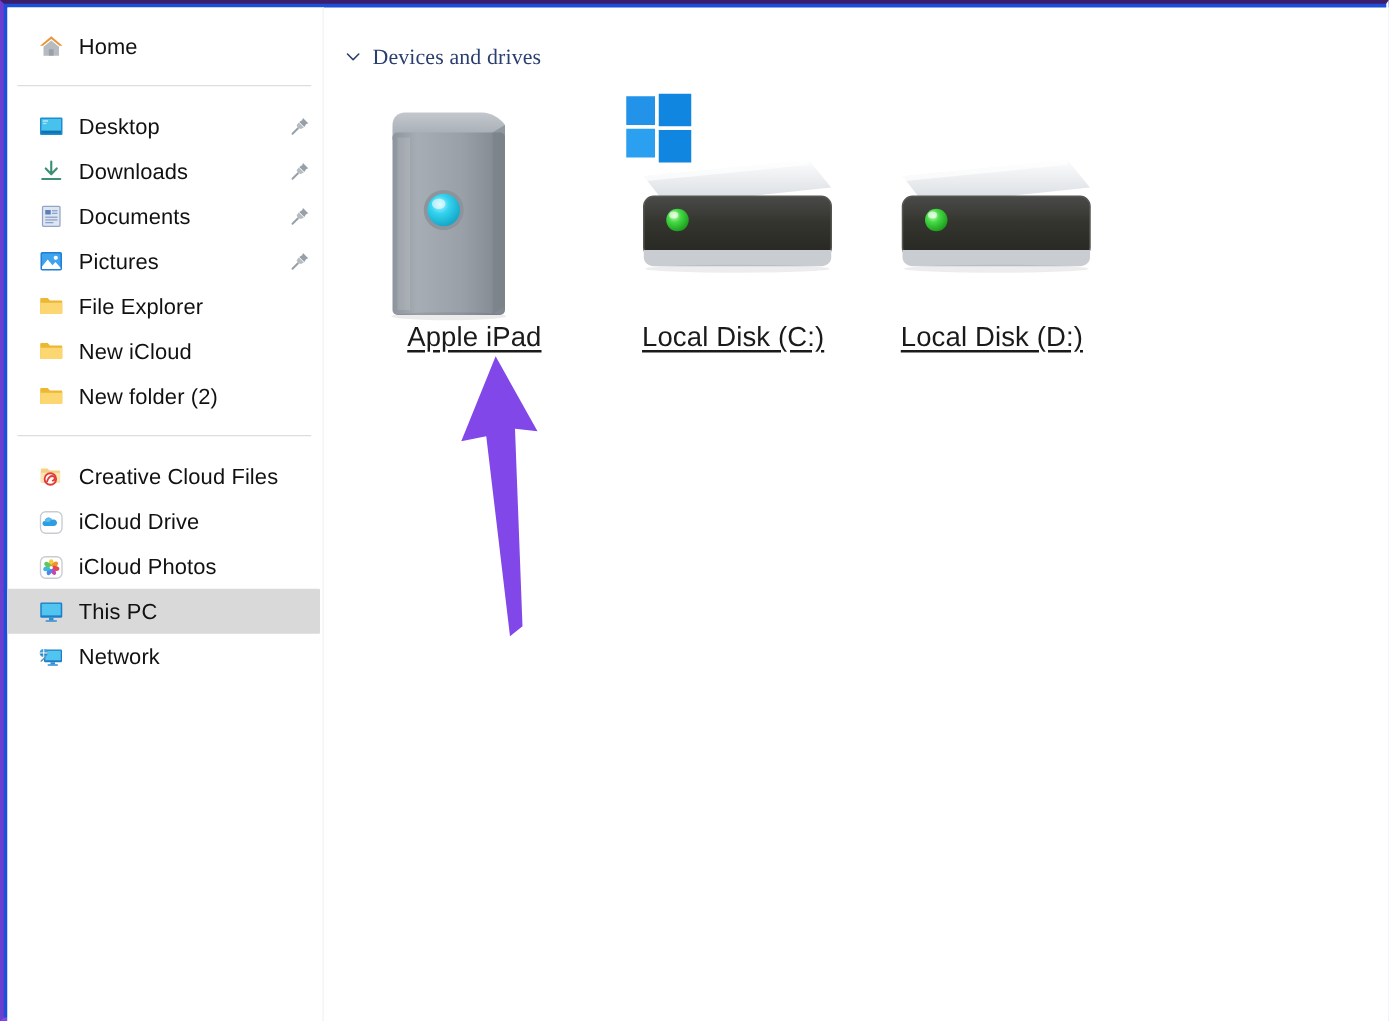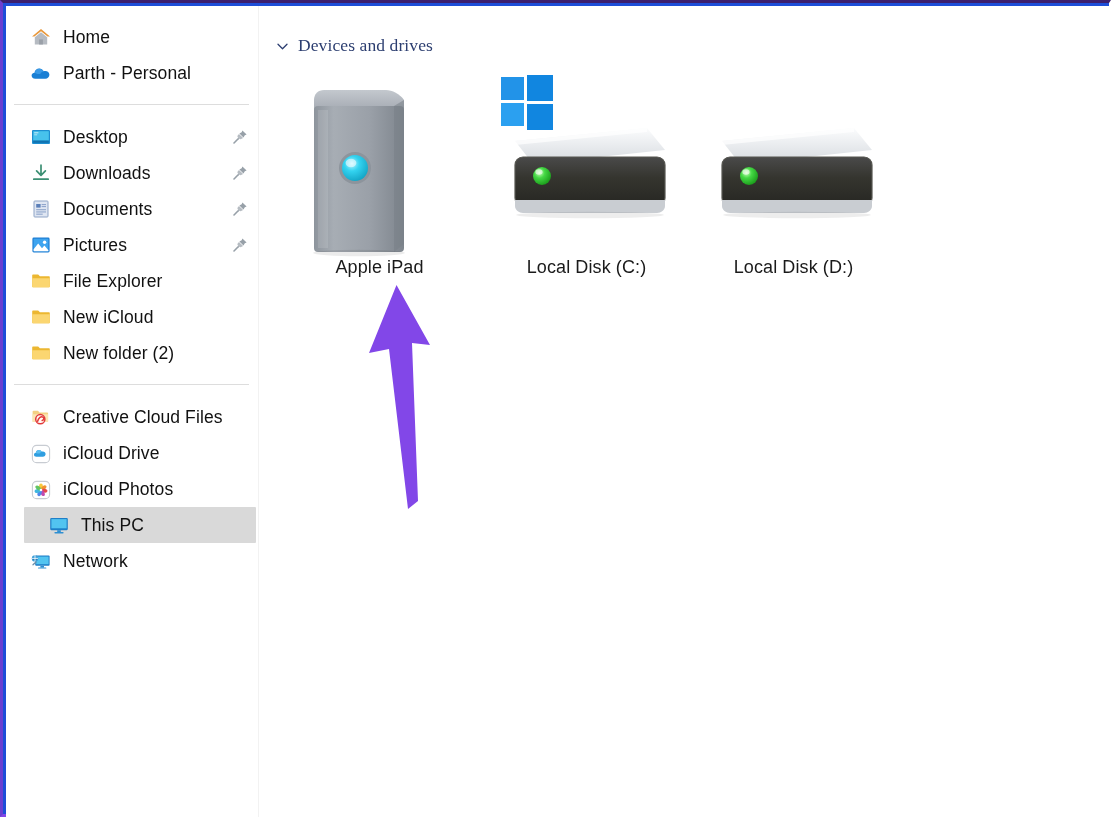--- a/index.html
+++ b/index.html
@@ -57,21 +57,21 @@
     height: 36px;
     display: flex;
     align-items: center;
     padding-left: 24px;
     padding-right: 8px;
     position: relative;
     cursor: default;
   }
   .nav-item.selected {
     background: #d9d9d9;
-    margin-left: 18px;
+    margin-left: 0;
     margin-right: 3px;
     border-radius: 1px;
     align-items: center;
   }
 
   .nav-icon {
     width: 22px; height: 22px;
     flex: 0 0 22px;
     margin-right: 11px;
     position: relative;
@@ -140,22 +140,23 @@
   }
   .drive-art {
     height: 185px;
     width: 180px;
     position: relative;
     display: block;
   }
   .drive-art svg { display:block; position:absolute; }
 
   .drive-name {
-    font-size: 18px;
+    font-size: 22px;
     color: #1a1a1a;
+    text-decoration: underline;
     text-underline-offset: 3px;
     white-space: nowrap;
     letter-spacing: 0.1px;
   }
 
   
   #annot-arrow {
     position: absolute;
     left: 352px;
     top: 280px;
@@ -179,29 +180,20 @@
           <span class="nav-icon">
             <svg viewBox="0 0 22 22">
               <path d="M11 3 L20 10.5 L17.6 10.5 L11 5.2 L4.4 10.5 L2 10.5 Z" fill="#e8973a"></path>
               <path d="M11 6.3 L17.2 11.3 L17.2 18.5 L4.8 18.5 L4.8 11.3 Z" fill="#b6bbc2"></path>
               <rect x="9.1" y="13.4" width="3.8" height="5.1" fill="#9aa0a8"></rect>
             </svg>
           </span>
           <span class="nav-label">Home</span>
         </div>
 
-        <div class="nav-item">
-          <span class="nav-icon">
-            <svg viewBox="0 0 22 22">
-              <path d="M5.3 16.8 C2.9 16.8 1.4 15.2 1.6 13.3 C1.8 11.7 3.1 10.7 4.5 10.7 C4.7 8.2 6.8 6.4 9.2 6.4 C11.2 6.4 12.9 7.6 13.6 9.3 C14.1 9.0 14.7 8.9 15.3 8.9 C17.6 8.9 19.4 10.6 19.4 12.8 C19.4 15.1 17.6 16.8 15.3 16.8 Z" fill="#1a7fd4"></path>
-              <path d="M4.9 10.9 C5.1 8.5 7.1 6.7 9.4 6.7 C11.2 6.7 12.8 7.7 13.6 9.2 C12.1 9.6 10.9 10.6 10.3 12.0 C8.6 12.0 6.5 11.9 4.9 10.9 Z" fill="#3b9ae6"></path>
-            </svg>
-          </span>
-          <span class="nav-label">Parth - Personal</span>
-        </div>
       </div>
 
       <div class="nav-sep"></div>
 
       <div>
 
         <div class="nav-item">
           <span class="nav-icon">
             <svg viewBox="0 0 22 22">
               <rect x="2" y="4" width="18" height="14" rx="1" fill="#1e8ed0"></rect>

